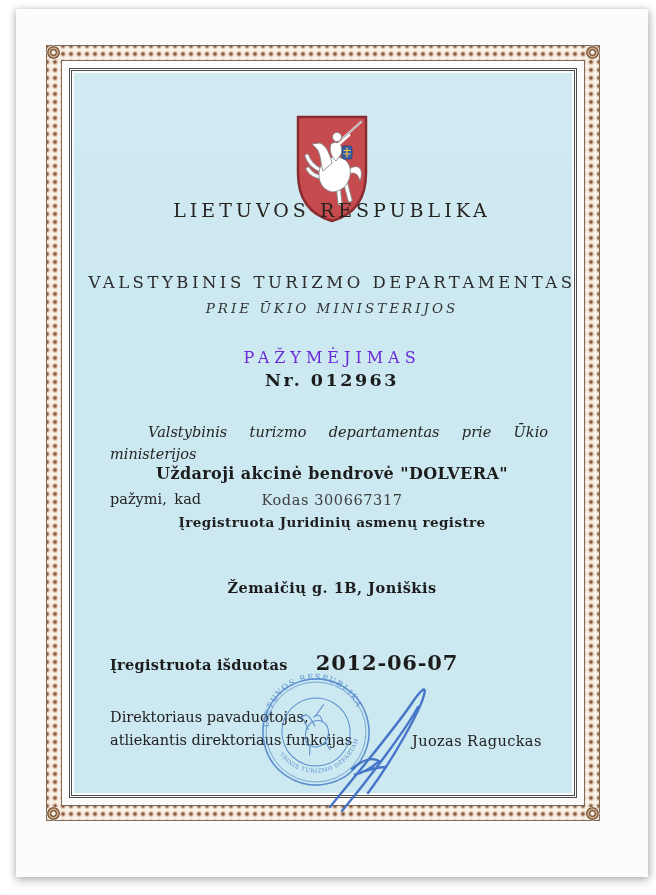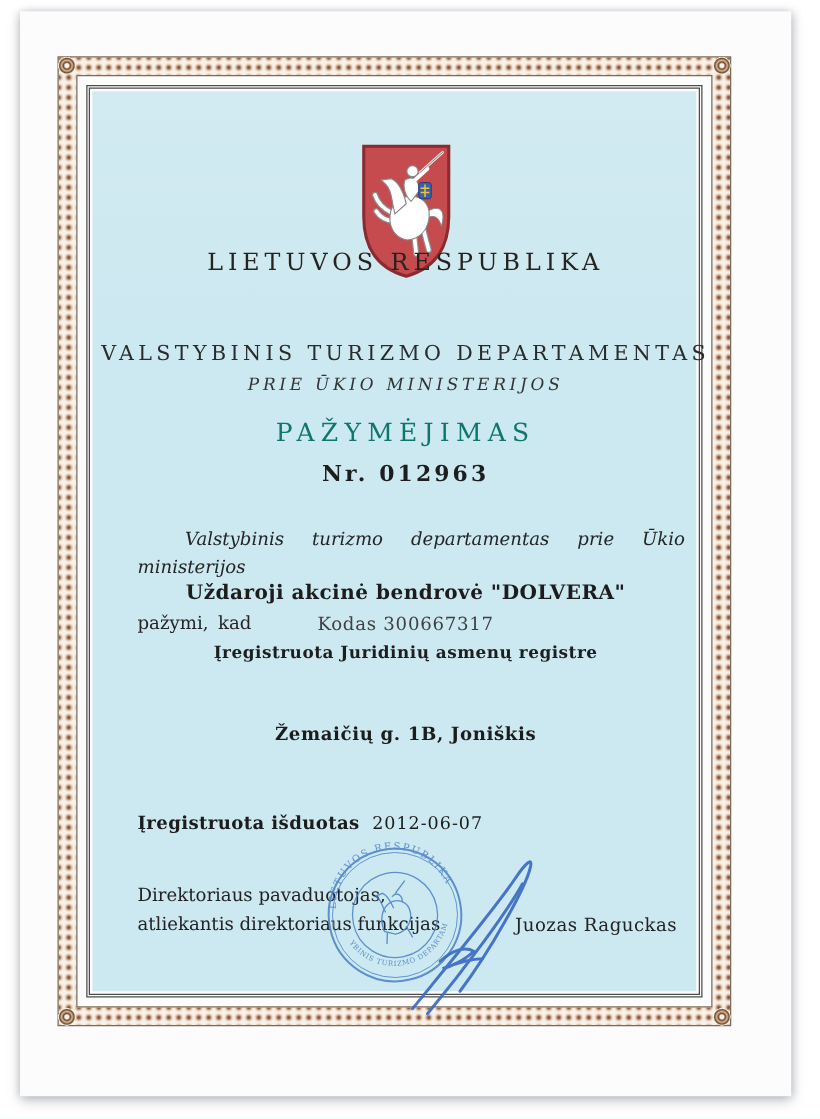--- a/index.html
+++ b/index.html
@@ -5,20 +5,21 @@
   html,body{margin:0;padding:0;}
   body{
     width:656px;height:895px;position:relative;background:#ffffff;
     font-family:"DejaVu Serif","Liberation Serif",serif;color:#222;
     overflow:hidden;
   }
   .scan-page{
     position:absolute;left:16px;top:9px;width:617px;height:868px;
     background:#fcfcfd;
     box-shadow:0 4px 9px rgba(90,95,110,.35),3px 0 6px rgba(90,95,110,.18),-2px 0 5px rgba(90,95,110,.15);
+    padding-left:15px;
   }
   
   .frame{
     position:absolute;left:30px;top:36px;right:48px;bottom:56px;
     border:1px solid #7d6b58;
     background-color:#f7f1e9;
     background-image:radial-gradient(circle,rgba(110,62,34,.85) 1px,rgba(186,126,84,.55) 2px,rgba(219,184,152,.4) 3px,rgba(0,0,0,0) 3.7px);
     background-size:8px 8px;background-position:4px 4px;
   }
   .rosette{
@@ -32,35 +33,35 @@
   .dline-inner{position:absolute;inset:1px;border:1px solid #4c4c4c;}
   .blue-field{position:absolute;inset:2px;background:#cce8f0;
     background-image:linear-gradient(180deg,rgba(255,255,255,.12),rgba(0,0,0,0) 30%);}
   
   .abs{position:absolute;}
   .ctr{left:0;right:0;text-align:center;}
   .arms{left:50%;transform:translateX(-50%);top:104px;width:78px;height:112px;}
   .country{top:190px;font-size:19px;letter-spacing:4px;color:#272420;}
   .dept1{top:264px;font-size:16.5px;letter-spacing:3.5px;color:#2b2b2b;}
   .dept2{top:291px;font-size:13.5px;letter-spacing:3px;color:#333;font-style:italic;}
-  .doctype{top:325px;font-size:20px;letter-spacing:5px;color:#0f766e;}
+  .doctype{top:339px;font-size:16px;letter-spacing:5px;color:#6d28d9;}
   .docnum{top:361px;font-size:17.5px;letter-spacing:2.5px;font-weight:bold;color:#1d1d1d;}
   .para{left:94px;width:438px;font-size:14.5px;line-height:1.55;color:#242424;word-spacing:3px;}
   .para1{top:412px;}
   .para2{top:521px;}
   .jline{display:block;text-align:justify;}
   .jline::after{content:"";display:inline-block;width:100%;}
   .indent{text-indent:38px;font-style:italic;}
   .company{top:455px;font-size:16px;font-weight:bold;color:#1c1c1c;letter-spacing:.4px;}
   .kodas{top:483px;font-size:14.5px;font-weight:normal;color:#404040;letter-spacing:.6px;}
   .registry{top:505px;font-size:13.5px;font-weight:bold;color:#1e1e1e;letter-spacing:.4px;}
   .address{top:570px;font-size:14.5px;font-weight:bold;color:#1c1c1c;letter-spacing:.5px;}
   .issued{top:641px;left:94px;font-size:14.5px;color:#1c1c1c;}
   .issued .lbl{font-weight:bold;letter-spacing:.3px;}
-  .issued .date{font-weight:normal;font-size:14px;margin-left:10px;letter-spacing:.8px;}
+  .issued .date{font-weight:bold;font-size:21px;margin-left:28px;letter-spacing:.8px;}
   .signer1{top:700px;left:94px;font-size:14.5px;color:#222;}
   .signer2{top:723px;left:94px;font-size:14.5px;color:#222;}
   .signer-name{top:724px;left:396px;font-size:14.5px;color:#222;letter-spacing:.4px;}
   .stamp{left:241px;top:664px;width:118px;height:118px;transform:rotate(-12deg);opacity:.85;}
   .sig{left:296px;top:658px;width:145px;height:148px;opacity:.92;}
 </style>
 </head>
 <body>
 
 <div class="scan-page">

